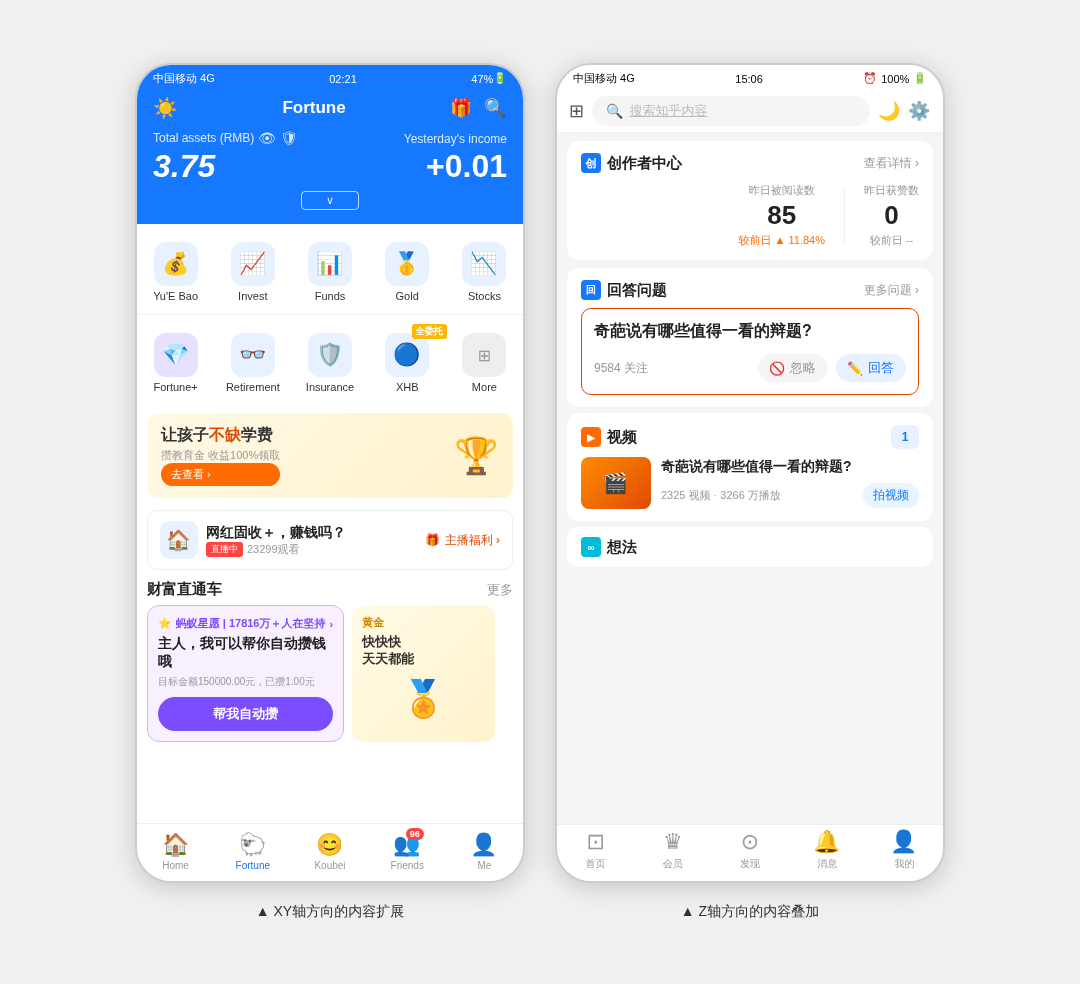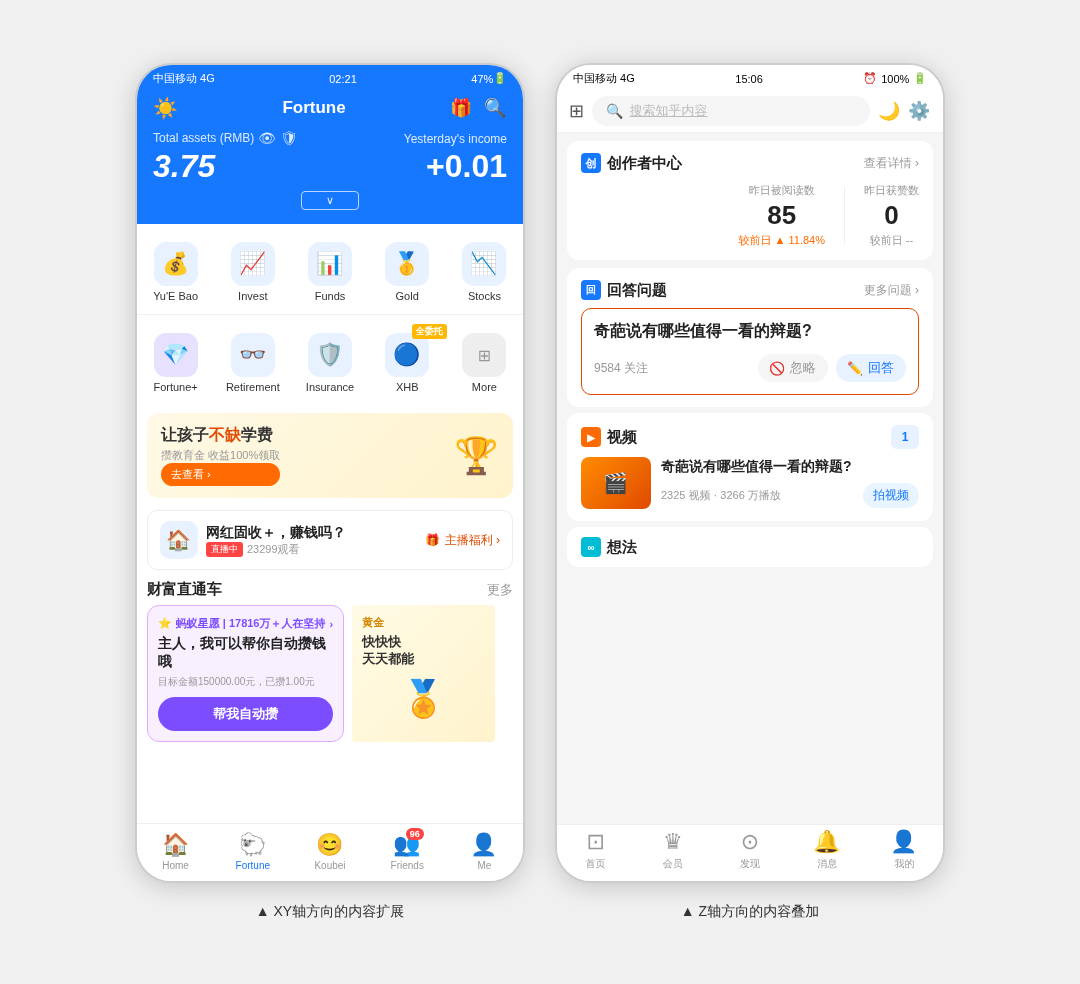--- a/index.html
+++ b/index.html
@@ -289,21 +289,21 @@
       border-radius: 20px;
       padding: 8px;
       font-size: 13px;
       font-weight: 600;
       margin-top: 8px;
       text-align: center;
     }
     .wealth-card2 {
       flex: 0 0 calc(40% - 4px);
       background: linear-gradient(135deg, #fffbe6, #fff3cc);
-      border-radius: 4px;
+      border-radius: 12px;
       padding: 10px;
       overflow: hidden;
     }
     .wealth-card2-tag {
       font-size: 11px;
       color: #d48806;
       font-weight: 600;
     }
     .wealth-card2 h4 {
       font-size: 13px;

